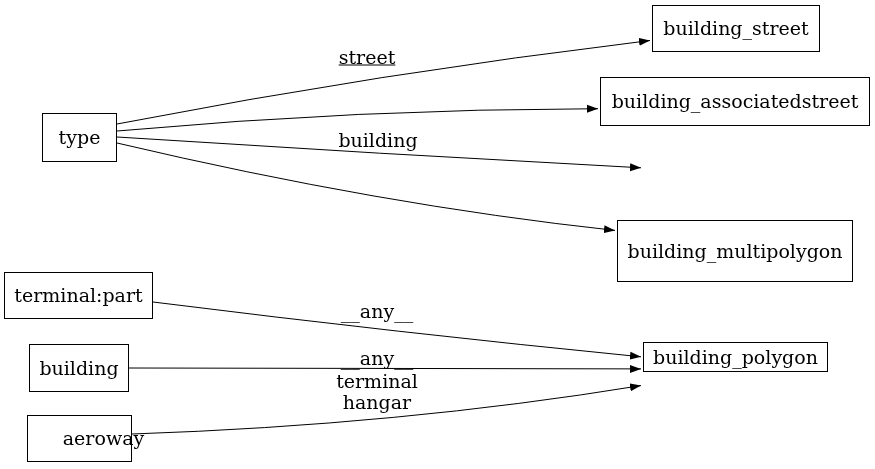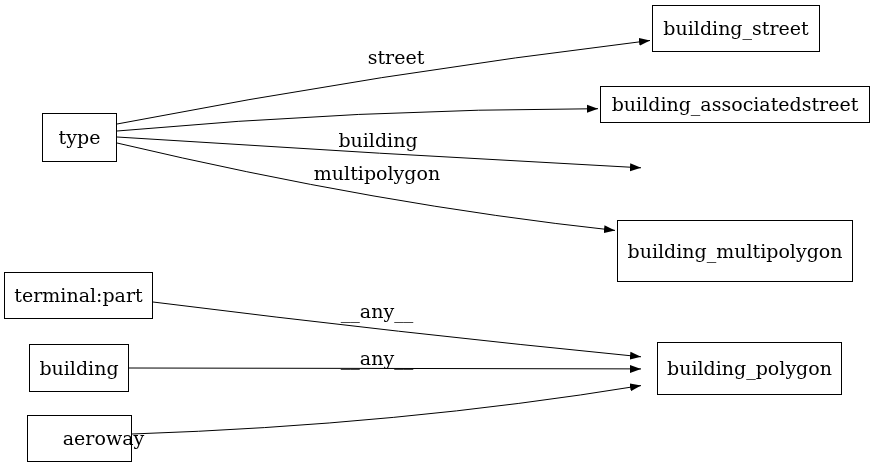--- a/index.html
+++ b/index.html
@@ -64,50 +64,51 @@
   </svg>
 
   <div class="node" style="left:42px; top:113px; width:75px; height:49px;text-align:right;">
     <span>type</span>
   </div>
 
   <div class="node" style="left:652px; top:5px; width:168px; height:47px;">
     <span>building_street</span>
   </div>
 
-  <div class="node" style="left:600px; top:86px; width:270px; height:37px;">
+  <div class="node" style="left:600px; top:77px; width:270px; height:49px;">
     <span>building_associatedstreet</span>
   </div>
 
 
   <div class="node" style="left:617px; top:220px; width:236px; height:62px;">
     <span>building_multipolygon</span>
   </div>
 
   <div class="node" style="left:4px; top:272px; width:149px; height:47px;">
     <span>terminal:part</span>
   </div>
 
   <div class="node" style="left:29px; top:344px; width:100px; height:48px;">
     <span>building</span>
   </div>
 
   <div class="node" style="left:27px; top:415px; width:105px; height:47px;padding-left:48px;">
     <span>aeroway</span>
   </div>
 
-  <div class="node" style="left:657px; top:342px; width:185px; height:53px;">
+  <div class="node" style="left:643px; top:342px; width:185px; height:30px;">
     <span>building_polygon</span>
   </div>
 
-  <div class="edge-label" style="left:396px; top:57px;">street</div>
+  <div class="edge-label" style="left:367px; top:57px;text-decoration:underline;">street</div>
 
 
   <div class="edge-label" style="left:378px; top:140px;">building</div>
 
-  <div class="edge-label" style="left:377px; top:173px;">multipolygon</div>
 
   <div class="edge-label" style="left:377px; top:311px;">__any__</div>
 
   <div class="edge-label" style="left:377px; top:358px;">__any__</div>
 
+  <div class="edge-label" style="left:377px; top:392px;">terminal
+hangar</div>
 
 </div>
 
 </body></html>

